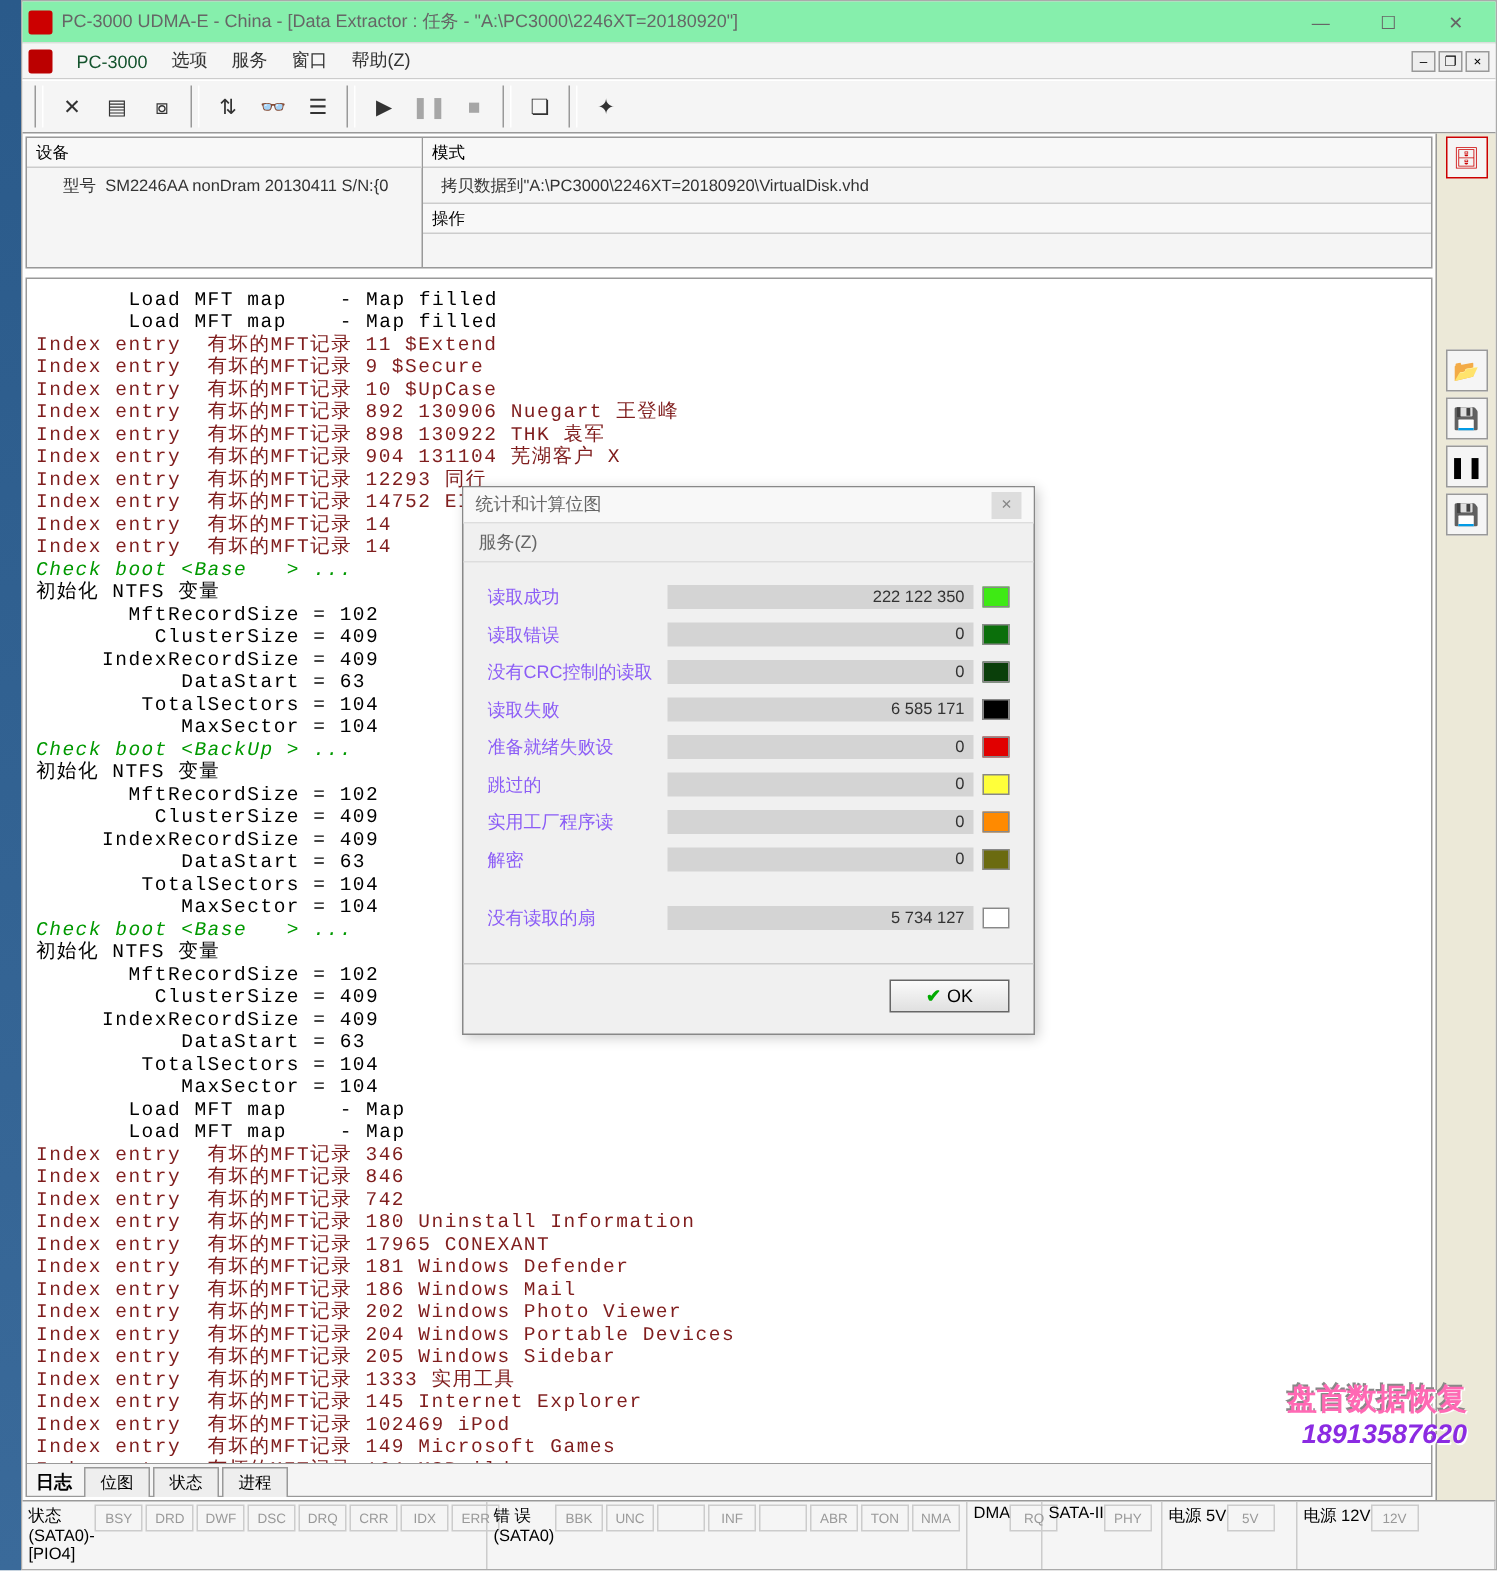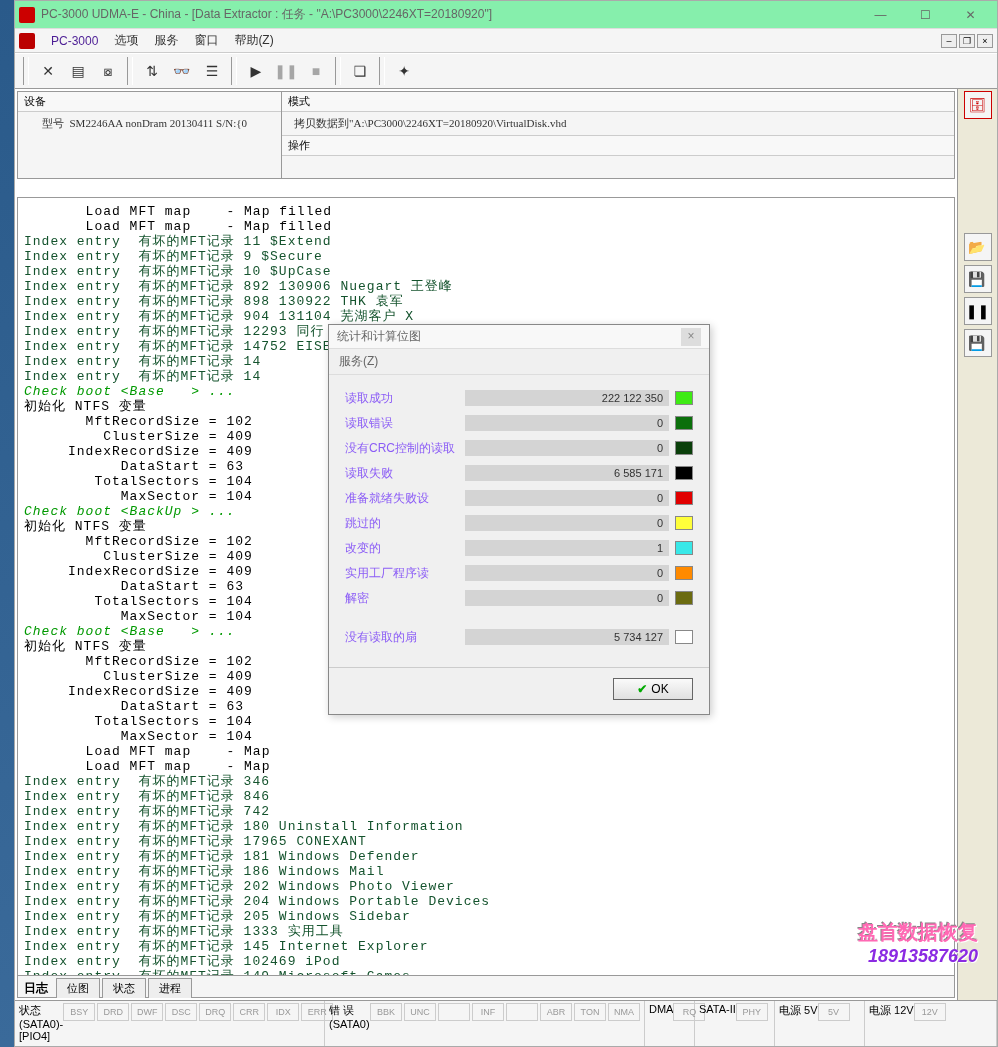--- a/index.html
+++ b/index.html
@@ -15,48 +15,48 @@
 .app-icon2 { width: 16px; height: 16px; background: #b00; margin-right: 8px; border-radius: 2px; }
 .menu-item { padding: 2px 8px; cursor: pointer; color: #333; }
 .mdi-btns { margin-left: auto; display: flex; gap: 2px; }
 .mdi-btn { width: 16px; height: 14px; border: 1px solid #999; background: #eee; font-size: 9px; display: flex; align-items: center; justify-content: center; cursor: pointer; }
 .toolbar { height: 36px; background: #f5f5f5; border-top: 1px solid #fff; border-bottom: 1px solid #999; display: flex; align-items: center; padding: 0 4px; }
 .toolbar .sep { width: 6px; height: 28px; border-left: 1px solid #999; border-right: 1px solid #fff; margin: 0 4px; }
 .tool-btn { width: 30px; height: 28px; border: 1px solid transparent; display: flex; align-items: center; justify-content: center; cursor: pointer; color: #333; font-size: 14px; }
 .tool-btn.disabled { opacity: .4; cursor: default; }
 .content { flex: 1; display: flex; min-height: 0; }
 .main-area { flex: 1; display: flex; flex-direction: column; min-height: 0; padding: 2px; }
-.info-panel { display: flex; border: 1px solid #999; background: #f5f5f5; margin-bottom: 18px; font-family: Liberation Serif, serif; }
+.info-panel { display: flex; border: 1px solid #999; background: #f5f5f5; margin-bottom: 6px; }
 .info-left { width: 264px; border-right: 1px solid #999; }
 .info-right { flex: 1; }
 .info-section-hdr { padding: 2px 6px; font-size: 11px; border-bottom: 1px solid #ccc; background: #f8f8f8; }
 .info-row { padding: 4px 6px 4px 24px; font-size: 11px; color: #333; white-space: nowrap; overflow: hidden; }
 .log-container { flex: 1; display: flex; flex-direction: column; border: 1px solid #999; min-height: 0; }
 .log-area { flex: 1; background: #fff; overflow: auto; padding: 6px; font-family: "Courier New", monospace; font-size: 13px; line-height: 15px; letter-spacing: 1px; position: relative; }
 .log-line { white-space: pre; }
-.log-line.red { color: #14532d; }
+.log-line.red { color: #7f1d1d; }
 .log-line.green { color: #090; font-style: italic; }
 .log-line.black { color: #000; }
 .tabs-bottom { height: 22px; background: #f5f5f5; border-top: 1px solid #999; display: flex; align-items: flex-end; padding: 0 6px; }
 .btab { padding: 2px 10px; border: 1px solid #999; border-bottom: none; margin-right: 2px; background: #eee; cursor: pointer; font-size: 11px; position: relative; top: 1px; }
 .btab-label { font-weight: bold; margin-right: 8px; }
 .right-sidebar { width: 40px; background: #ece9d8; border-left: 1px solid #999; display: flex; flex-direction: column; align-items: center; padding-top: 2px; }
 .side-btn { width: 28px; height: 28px; border: 1px solid #999; background: #f5f5f5; margin-bottom: 4px; display: flex; align-items: center; justify-content: center; cursor: pointer; font-size: 14px; }
 .side-btn.red { border-color: #c00; }
 .statusbar { height: 46px; background: #f5f5f5; border-top: 1px solid #999; display: flex; font-size: 10px; }
 .status-group { border-right: 1px solid #ccc; padding: 2px 4px; display: flex; }
 .status-group-title { font-size: 11px; margin-bottom: 2px; }
 .status-items { display: flex; gap: 2px; }
 .status-item { width: 32px; height: 18px; border: 1px solid #ccc; text-align: center; line-height: 16px; color: #999; font-size: 9px; }
 .watermark { position: absolute; right: 20px; bottom: 80px; text-align: right; pointer-events: none; z-index: 50; }
 .watermark .wm1 { font-size: 20px; color: #ff69b4; font-weight: bold; text-shadow: 1px 1px #fff, -1px -1px #888; font-family: "SimHei"; }
 .watermark .wm2 { font-size: 18px; color: #8b2be2; font-weight: bold; text-shadow: 1px 1px #fff; font-style: italic; }
 
 
-.dialog { position: absolute; left: 328px; top: 324px; width: 382px; background: #f0f0f0; border: 1px solid #888; box-shadow: 2px 2px 8px rgba(0,0,0,.2); z-index: 100; }
+.dialog { position: absolute; left: 308px; top: 324px; width: 382px; background: #f0f0f0; border: 1px solid #888; box-shadow: 2px 2px 8px rgba(0,0,0,.2); z-index: 100; }
 .dlg-title { height: 24px; background: #f8f8f8; display: flex; align-items: center; padding: 0 8px; color: #666; border-bottom: 1px solid #ddd; }
 .dlg-title .x { margin-left: auto; width: 20px; height: 18px; background: #ddd; text-align: center; line-height: 16px; cursor: pointer; color: #888; }
 .dlg-menu { padding: 4px 10px; color: #666; border-bottom: 1px solid #ddd; }
 .dlg-body { padding: 14px 16px; }
 .stat-row { display: flex; align-items: center; margin-bottom: 7px; height: 18px; }
 .stat-label { width: 120px; color: #8b5cf6; font-size: 12px; white-space: nowrap; overflow: hidden; }
 .stat-bar { flex: 1; height: 16px; background: #d4d4d4; position: relative; text-align: right; padding-right: 6px; line-height: 16px; font-size: 11px; color: #333; }
 .stat-swatch { width: 18px; height: 14px; margin-left: 6px; border: 1px solid #888; }
 .dlg-footer { padding: 10px 16px 14px; border-top: 1px solid #ccc; display: flex; justify-content: flex-end; }
 .ok-btn { width: 80px; height: 22px; border: 1px solid #666; background: linear-gradient(#fafafa,#e0e0e0); display: flex; align-items: center; justify-content: center; cursor: pointer; gap: 4px; }
@@ -73,21 +73,21 @@
     <div class="title">PC-3000 UDMA-E - China - [Data Extractor : 任务 - "A:\PC3000\2246XT=20180920"]</div>
     <div class="win-btns">
       <div class="win-btn">—</div>
       <div class="win-btn">☐</div>
       <div class="win-btn close">✕</div>
     </div>
   </div>
 
   <div class="menubar">
     <div class="app-icon2"></div>
-    <div class="menu-item" style="font-weight:normal;color:#4c1d95">PC-3000</div>
+    <div class="menu-item" style="font-weight:normal;color:#14532d">PC-3000</div>
     <div class="menu-item">选项</div>
     <div class="menu-item">服务</div>
     <div class="menu-item">窗口</div>
     <div class="menu-item">帮助(Z)</div>
     <div class="mdi-btns">
       <div class="mdi-btn">–</div>
       <div class="mdi-btn">❐</div>
       <div class="mdi-btn">×</div>
     </div>
   </div>
@@ -286,25 +286,20 @@
         <div class="stat-label">准备就绪失败设</div>
         <div class="stat-bar">0</div>
         <div class="stat-swatch" style="background:#e10000"></div>
       </div>
       <div class="stat-row">
         <div class="stat-label">跳过的</div>
         <div class="stat-bar">0</div>
         <div class="stat-swatch" style="background:#ffff3a"></div>
       </div>
       <div class="stat-row">
-        <div class="stat-label">改变的</div>
-        <div class="stat-bar">1</div>
-        <div class="stat-swatch" style="background:#39e8e8"></div>
-      </div>
-      <div class="stat-row">
         <div class="stat-label">实用工厂程序读</div>
         <div class="stat-bar">0</div>
         <div class="stat-swatch" style="background:#ff8a00"></div>
       </div>
       <div class="stat-row">
         <div class="stat-label">解密</div>
         <div class="stat-bar">0</div>
         <div class="stat-swatch" style="background:#6b6b10"></div>
       </div>
       <div style="height: 14px;"></div>

